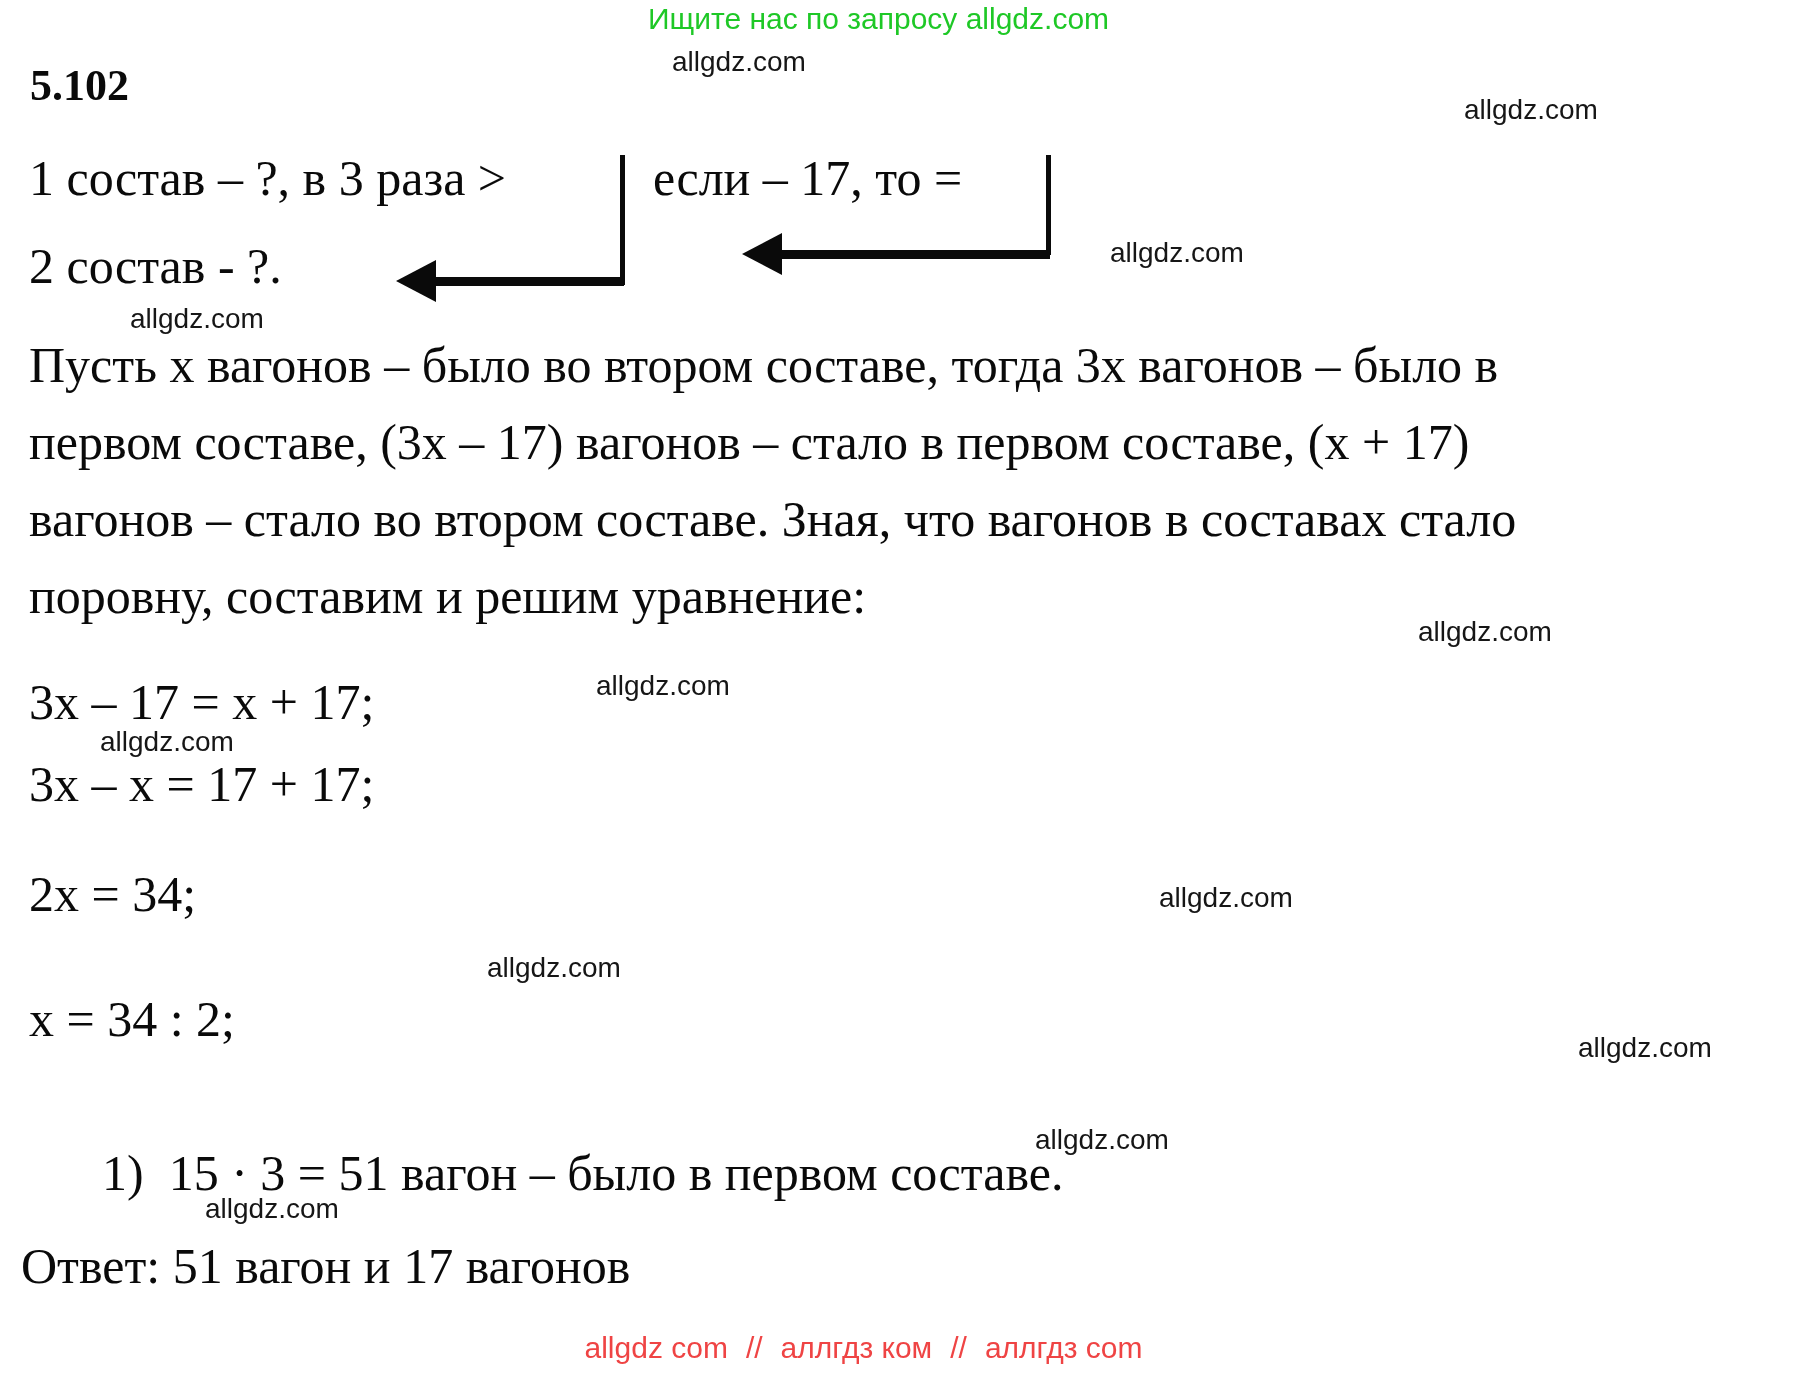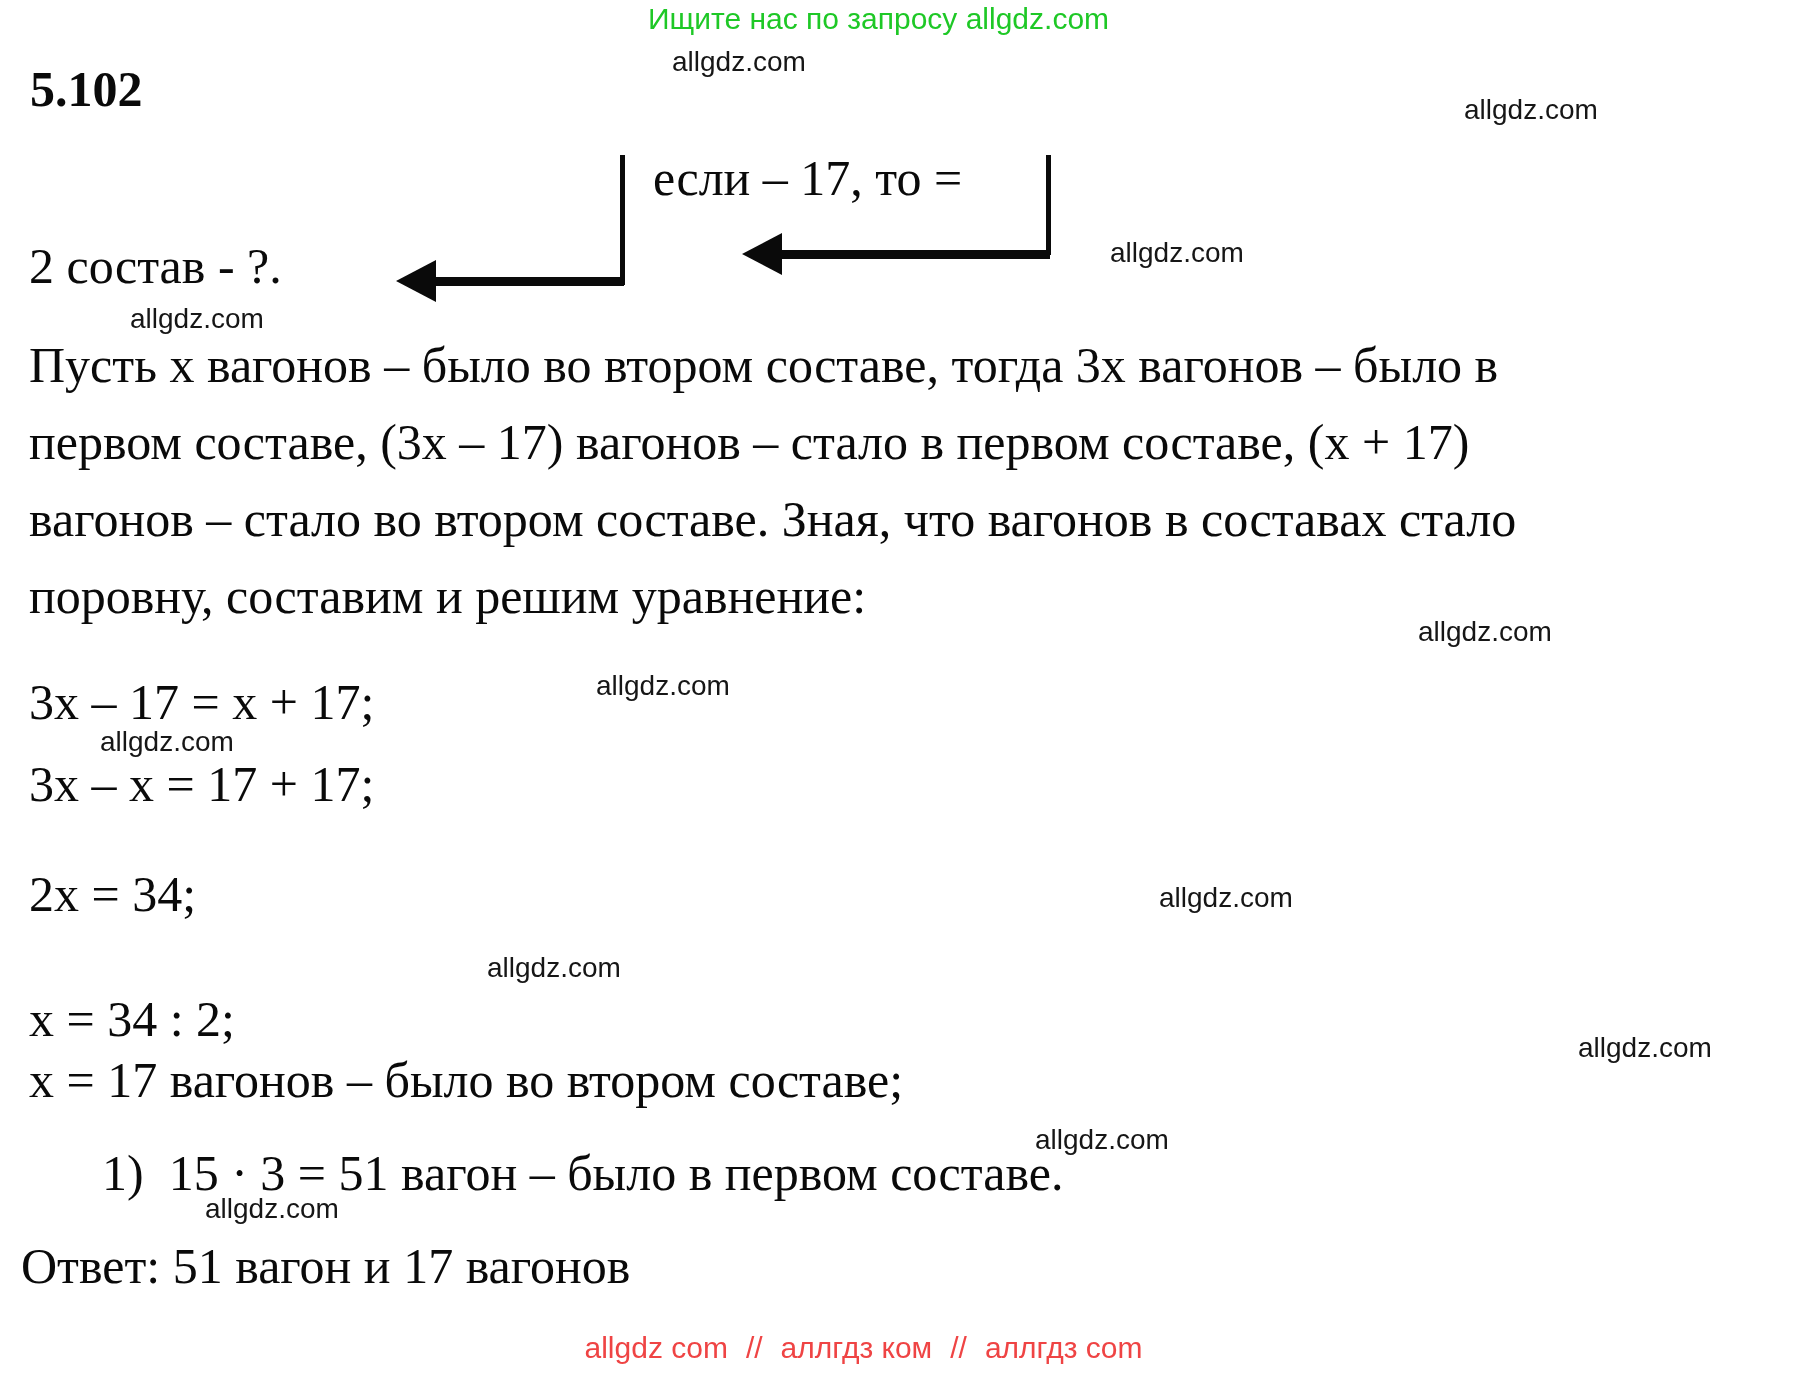--- a/index.html
+++ b/index.html
@@ -18,21 +18,21 @@
     font-family: "Liberation Serif", serif;
     font-size: 50px;
     line-height: 1.08;
     white-space: pre;
     color: #0a0a0a;
   }
   .num {
     position: absolute;
     font-family: "Liberation Serif", serif;
     font-weight: bold;
-    font-size: 50px;
+    font-size: 44px;
     white-space: pre;
     color: #0a0a0a;
   }
   .wm {
     position: absolute;
     font-family: "Liberation Sans", sans-serif;
     font-size: 28px;
     color: #161616;
     white-space: pre;
   }
@@ -80,20 +80,21 @@
   <div class="wm" style="left:596px; top:670px;">allgdz.com</div>
   <div class="wm" style="left:100px; top:726px;">allgdz.com</div>
   <div class="wm" style="left:1159px; top:882px;">allgdz.com</div>
   <div class="wm" style="left:487px; top:952px;">allgdz.com</div>
   <div class="wm" style="left:1578px; top:1032px;">allgdz.com</div>
   <div class="wm" style="left:1035px; top:1124px;">allgdz.com</div>
   <div class="wm" style="left:205px; top:1193px;">allgdz.com</div>
 
   <div class="num" style="left:30px; top:60px;">5.102</div>
 
+  <div class="serif" style="left:29px; top:151px;">1 состав – ?, в 3 раза &gt;</div>
   <div class="vline" style="left:620px; top:155px; height:130px;"></div>
   <div class="serif" style="left:653px; top:151px;">если – 17, то =</div>
   <div class="vline" style="left:1046px; top:155px; height:100px;"></div>
   <div class="serif" style="left:29px; top:239px;">2 состав - ?.</div>
 
   <div class="hline" style="left:778px; top:250px; width:272px;"></div>
   <div class="ahead" style="left:742px; top:233px;"></div>
 
   <div class="hline" style="left:432px; top:277px; width:192px;"></div>
   <div class="ahead" style="left:396px; top:260px;"></div>
@@ -102,21 +103,20 @@
     <div class="serif" style="left:29px; top:338px;">Пусть х вагонов – было во втором составе, тогда 3х вагонов – было в</div>
     <div class="serif" style="left:29px; top:415px;">первом составе, (3х – 17) вагонов – стало в первом составе, (х + 17)</div>
     <div class="serif" style="left:29px; top:492px;">вагонов – стало во втором составе. Зная, что вагонов в составах стало</div>
     <div class="serif" style="left:29px; top:569px;">поровну, составим и решим уравнение:</div>
   </div>
 
   <div class="serif" style="left:29px; top:675px;">3х – 17 = х + 17;</div>
   <div class="serif" style="left:29px; top:757px;">3х – х = 17 + 17;</div>
   <div class="serif" style="left:29px; top:867px;">2х = 34;</div>
   <div class="serif" style="left:29px; top:992px;">х = 34 : 2;</div>
-  <div class="serif" style="left:29px; top:1053px;">х = 17 вагонов – было во втором составе;</div>
 
   <div class="serif" style="left:102px; top:1146px;">1)  15 · 3 = 51 вагон – было в первом составе.</div>
 
   <div class="serif" style="left:21px; top:1239px;">Ответ: 51 вагон и 17 вагонов</div>
 
   <div class="footer" style="color: #ef4444;">
     <span>allgdz com</span>
     <span>//</span>
     <span>аллгдз ком</span>
     <span>//</span>

